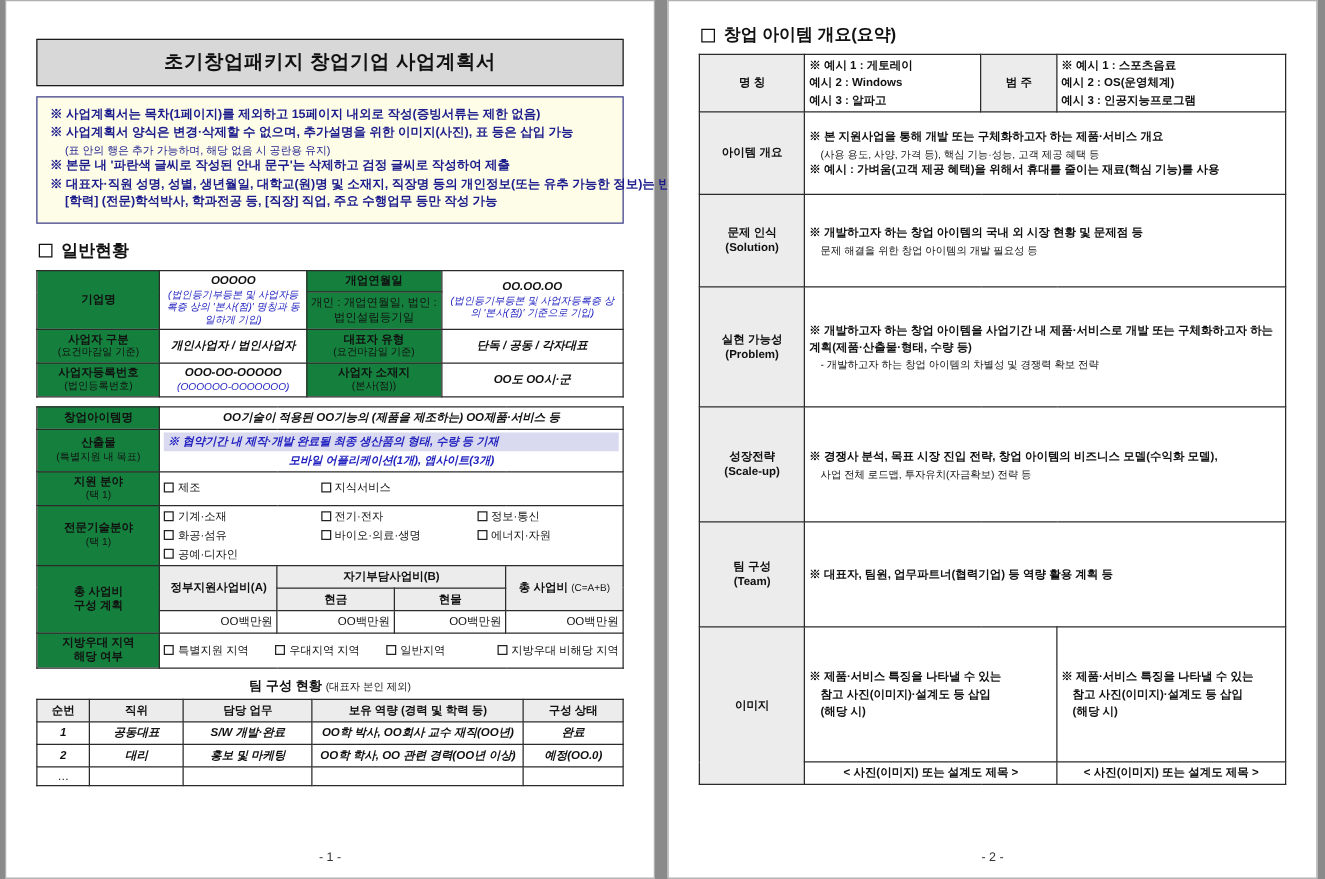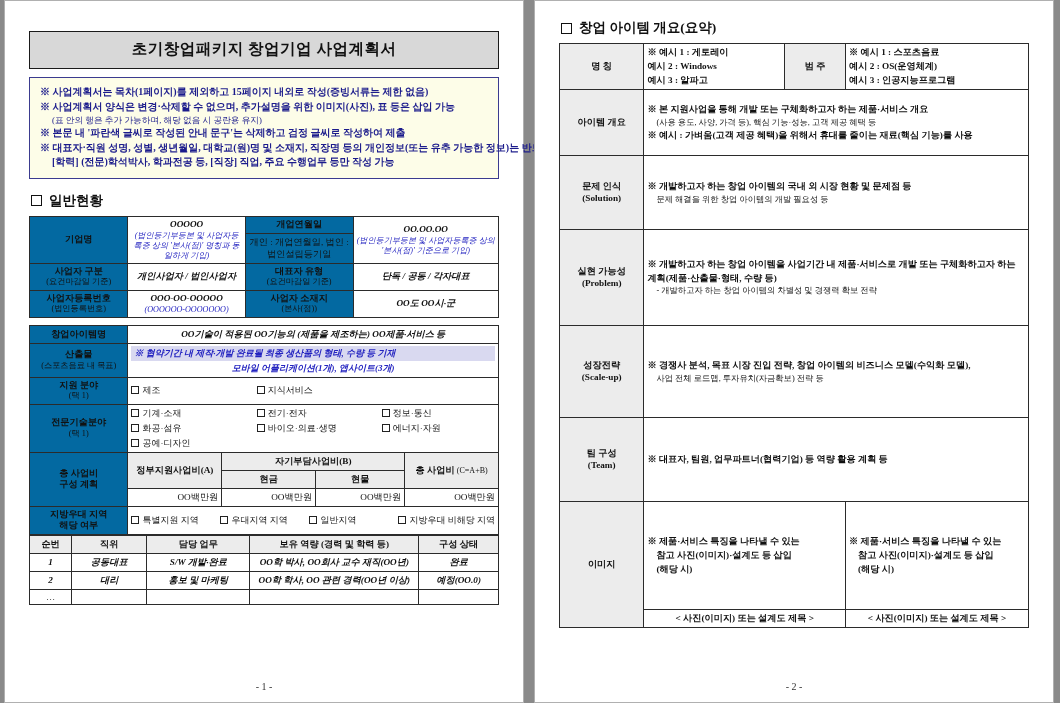--- a/index.html
+++ b/index.html
@@ -20,21 +20,20 @@
     width: 520px; height: 703px;
     background: #ffffff;
     border: 1px solid #b0b0b0;
   }
   .page-left { left: 4px; }
   .page-right { left: 534px; }
   .page-inner {
     position: relative;
     padding: 14px 24px 0 24px;
     height: 100%;
-    font-family: Liberation Serif, serif;
   }
   .page-footer {
     position: absolute;
     bottom: 10px; left: 0; right: 0;
     text-align: center;
     font-size: 10px;
     color: #333;
   }
 
   
@@ -101,21 +100,21 @@
     table-layout: fixed;
   }
   table.t td, table.t th {
     border: 1px solid #2b2b2b;
     font-size: 9.2px;
     padding: 2px 3px;
     vertical-align: middle;
     color: #111;
   }
   .lbl {
-    background: #0369a1;
+    background: #15803d;
     text-align: center;
     font-weight: bold;
     font-size: 10px;
     line-height: 1.25;
   }
   .lbl .sm { font-weight: normal; font-size: 8.2px; display:block; }
   .blue {
     color: #2323c0;
     font-style: italic;
     font-weight: bold;
@@ -291,21 +290,21 @@
             <col style="width:20%">
           </colgroup>
         <tbody>
             <tr>
           <td class="lbl">창업아이템명</td>
           <td class="cell-blue-it" colspan="4">OO기술이 적용된 OO기능의 (제품을 제조하는) OO제품·서비스 등</td>
         </tr>
         <tr>
           <td class="lbl">
             <span>산출물</span>
-            <span class="sm">(스포츠음료 내 목표)</span>
+            <span class="sm">(특별지원 내 목표)</span>
           </td>
           <td colspan="4">
             <div class="cell-blue-it hl" style="text-align:left;padding:1px 3px">※ 협약기간 내 제작·개발 완료될 최종 생산품의 형태, 수량 등 기재</div>
             <div class="cell-blue-it" style="padding-top:1px">모바일 어플리케이션(1개), 앱사이트(3개)</div>
           </td>
         </tr>
         <tr>
           <td class="lbl">
             <span>지원 분야</span>
             <span class="sm">(택 1)</span>
@@ -369,20 +368,24 @@
               <span class="cbline"><i class="cb"></i><span>특별지원 지역</span></span>
               <span class="cbline"><i class="cb"></i><span>우대지역 지역</span></span>
               <span class="cbline"><i class="cb"></i><span>일반지역</span></span>
               <span class="cbline"><i class="cb"></i><span>지방우대 비해당 지역</span></span>
             </div>
           </td>
         </tr>
       </tbody>
         </table>
 
+      <div class="team-title">
+        <span>팀 구성 현황</span>
+        <span class="note">(대표자 본인 제외)</span>
+      </div>
 
       <table class="t">
         <colgroup>
             <col style="width:9%">
             <col style="width:16%">
             <col style="width:22%">
             <col style="width:36%">
             <col style="width:17%">
           </colgroup>
         <tbody>

